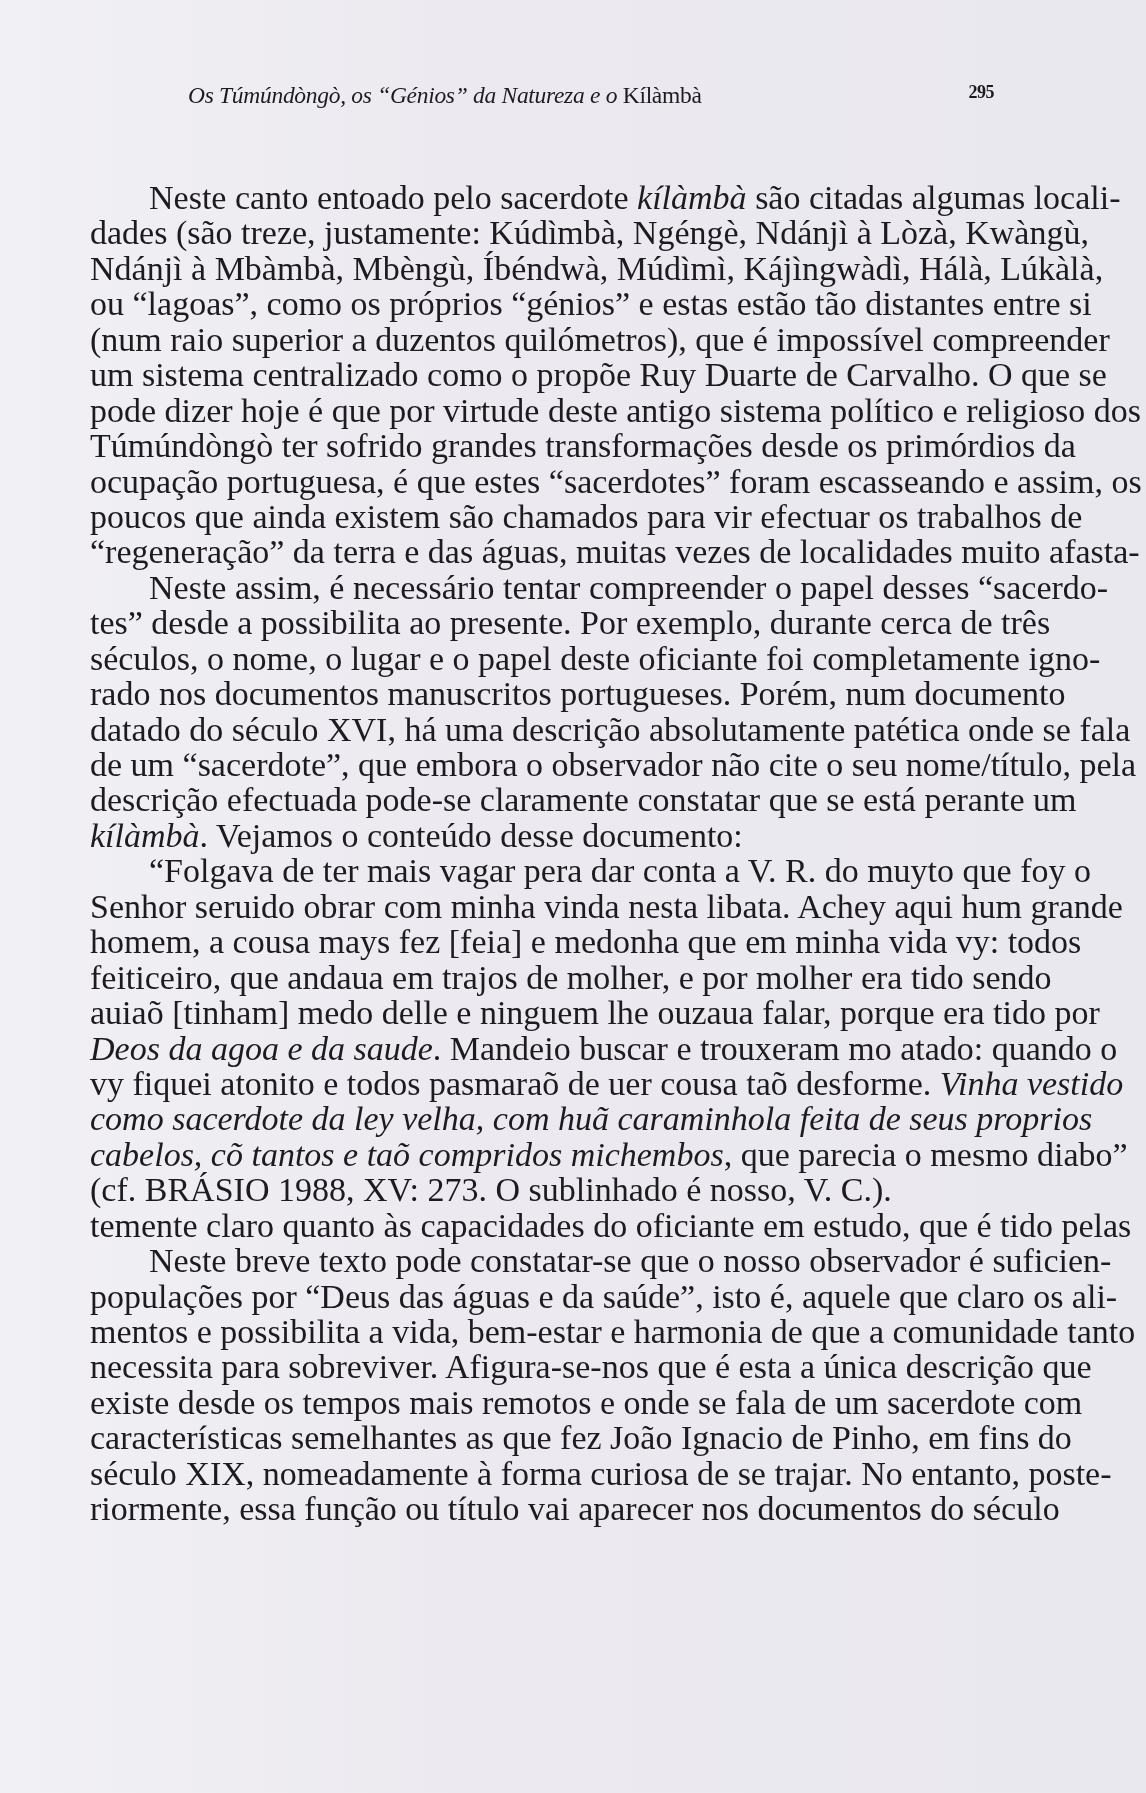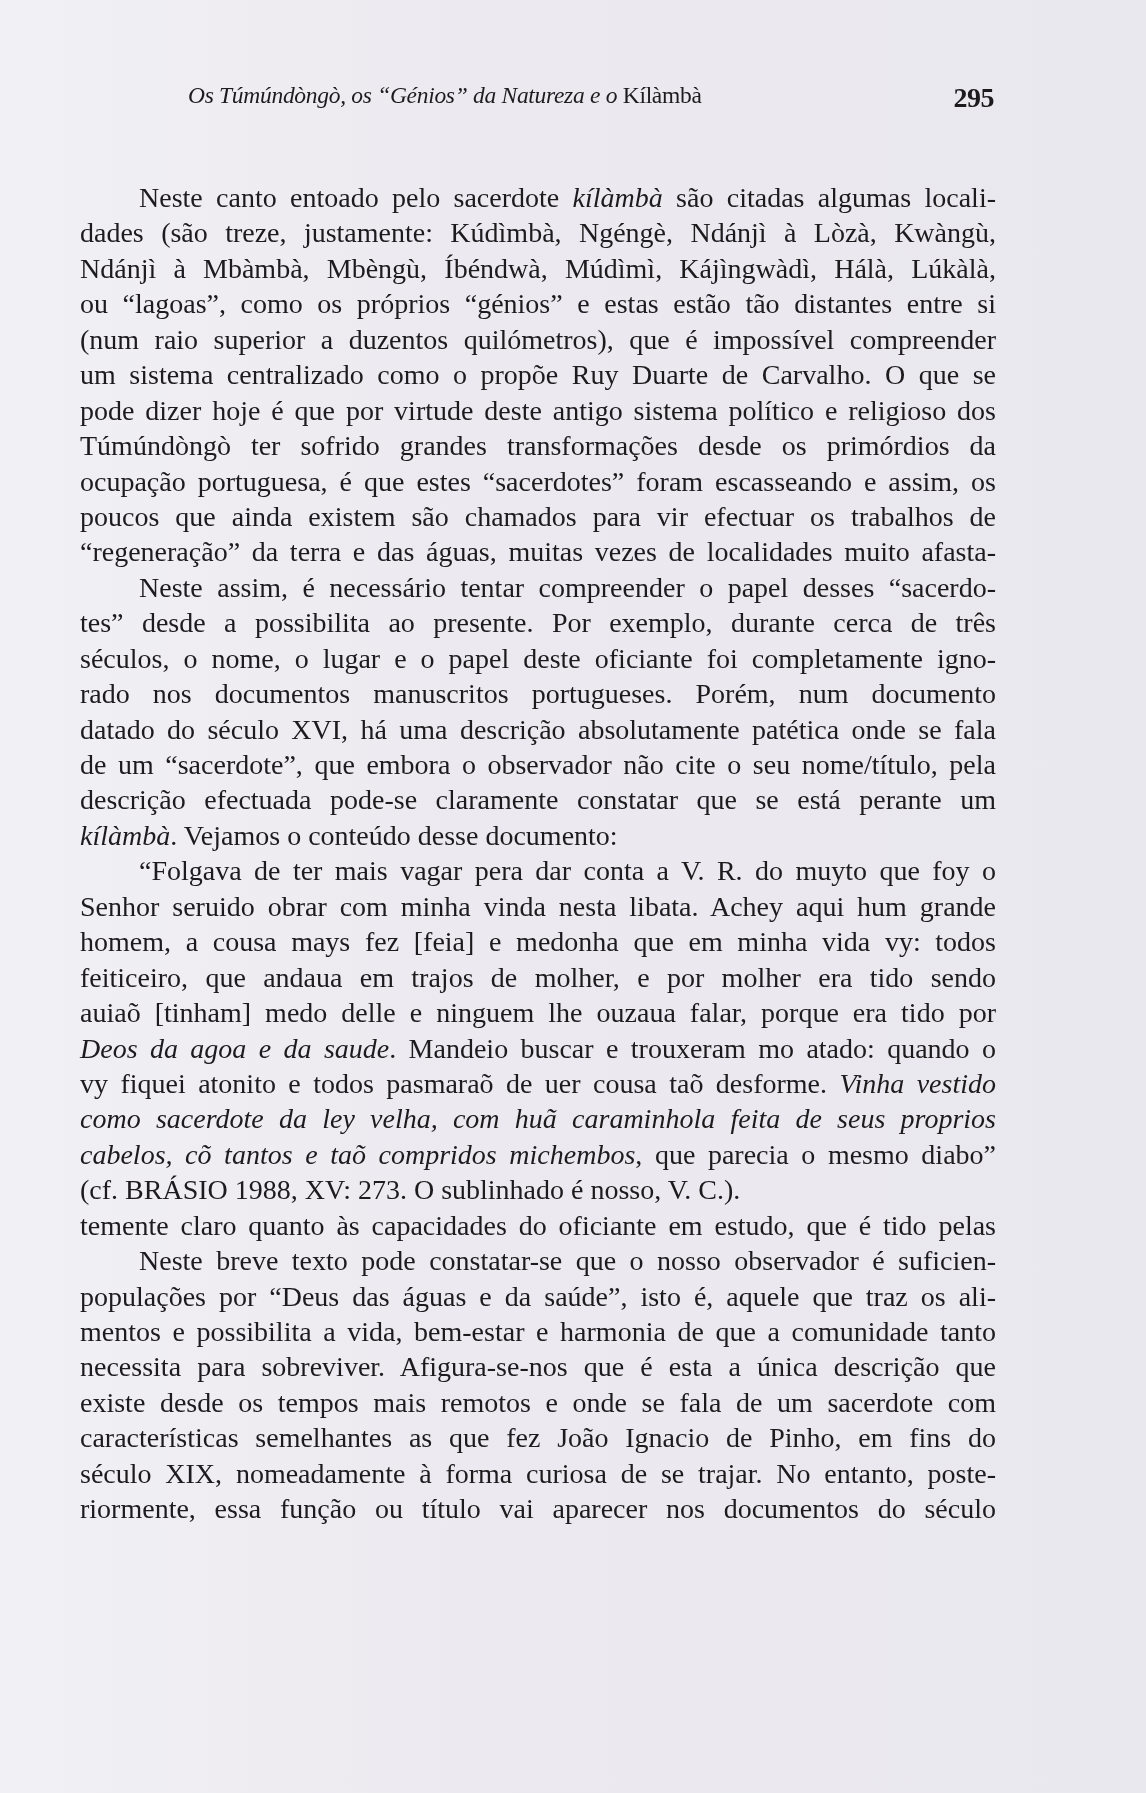--- a/index.html
+++ b/index.html
@@ -13,24 +13,24 @@
   .page-bg {
     position: absolute; inset: 0;
     background: linear-gradient(90deg, #f1f0f4 0%, #eceaf0 40%, #e9e8ee 100%);
   }
   .header {
     position: absolute; top: 82px; left: 188px; width: 806px; height: 36px;
     font-size: 23.5px;
   }
   .header .title { position: absolute; left: 0; top: 0; font-style: italic; letter-spacing: -0.3px; }
   .header .title .upright { font-style: normal; }
-  .header .pnum { position: absolute; right: 0; top: 0; font-weight: bold; font-size: 28px; letter-spacing: -0.5px; }
+  .header .pnum { position: absolute; right: 0; top: 0; font-weight: bold; font-size: 18px; letter-spacing: -0.5px; }
   .body {
-    position: absolute; left: 80px; top: 180px; width: 916px;
-    font-size: 28px; line-height: 35.45px;
+    position: absolute; left: 90px; top: 180px; width: 916px;
+    font-size: 34px; line-height: 35.45px;
     text-align: justify; hyphens: none;
   }
   .line {
     display: block; height: 35.45px; white-space: nowrap;
     text-align: justify; text-align-last: justify;
   }
   .line.last { text-align-last: left; }
   .line.indent { padding-left: 59px; }
   i { font-style: italic; }
 </style>
@@ -76,21 +76,21 @@
       <span class="line"><span>auiaõ [tinham] medo delle e ninguem lhe ouzaua falar, porque era tido por</span></span>
       <span class="line"><i>Deos da agoa e da saude</i><span>. Mandeio buscar e trouxeram mo atado: quando o</span></span>
       <span class="line"><span>vy fiquei atonito e todos pasmaraõ de uer cousa taõ desforme. </span><i>Vinha vestido</i></span>
       <span class="line"><i>como sacerdote da ley velha, com huã caraminhola feita de seus proprios</i></span>
       <span class="line"><i>cabelos, cõ tantos e taõ compridos michembos</i><span>, que parecia o mesmo diabo”</span></span>
       <span class="line last"><span>(cf. BRÁSIO 1988, XV: 273. O sublinhado é nosso, V. C.).</span></span>
     </div>
     <div>
       <span class="line"><span>temente claro quanto às capacidades do oficiante em estudo, que é tido pelas</span></span>
       <span class="line indent"><span>Neste breve texto pode constatar-se que o nosso observador é suficien-</span></span>
-      <span class="line"><span>populações por “Deus das águas e da saúde”, isto é, aquele que traz os ali-</span></span>
+      <span class="line"><span>populações por “Deus das águas e da saúde”, isto é, aquele que claro os ali-</span></span>
       <span class="line"><span>mentos e possibilita a vida, bem-estar e harmonia de que a comunidade tanto</span></span>
       <span class="line"><span>necessita para sobreviver. Afigura-se-nos que é esta a única descrição que</span></span>
       <span class="line"><span>existe desde os tempos mais remotos e onde se fala de um sacerdote com</span></span>
       <span class="line"><span>características semelhantes as que fez João Ignacio de Pinho, em fins do</span></span>
       <span class="line"><span>século XIX, nomeadamente à forma curiosa de se trajar. No entanto, poste-</span></span>
       <span class="line"><span>riormente, essa função ou título vai aparecer nos documentos do século</span></span>
     </div>
   </div>
 
 </body></html>

